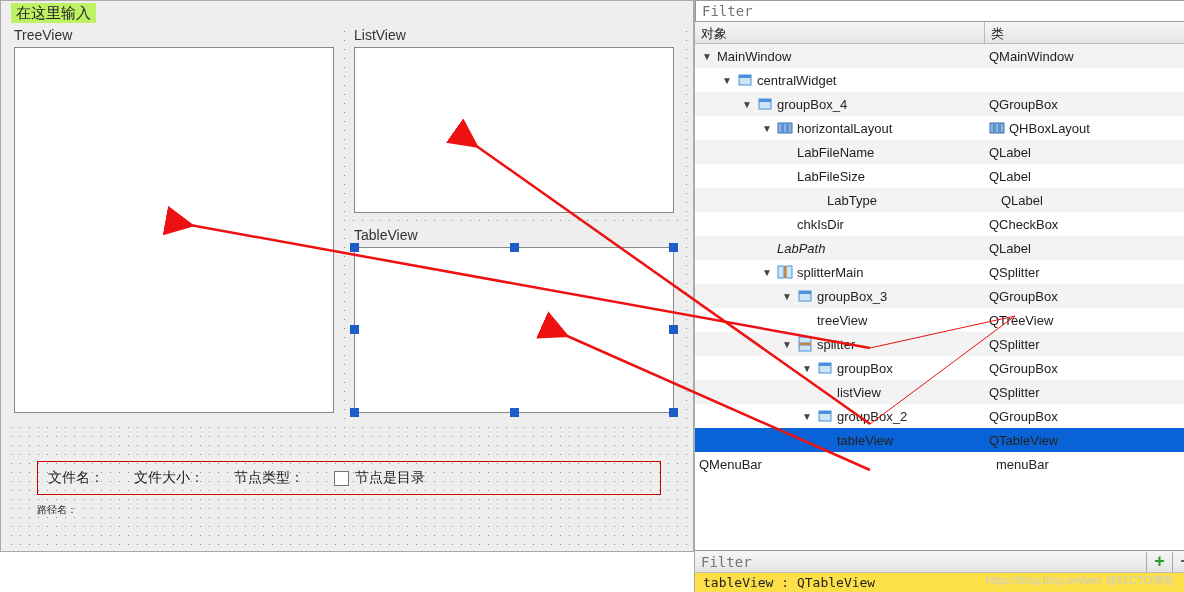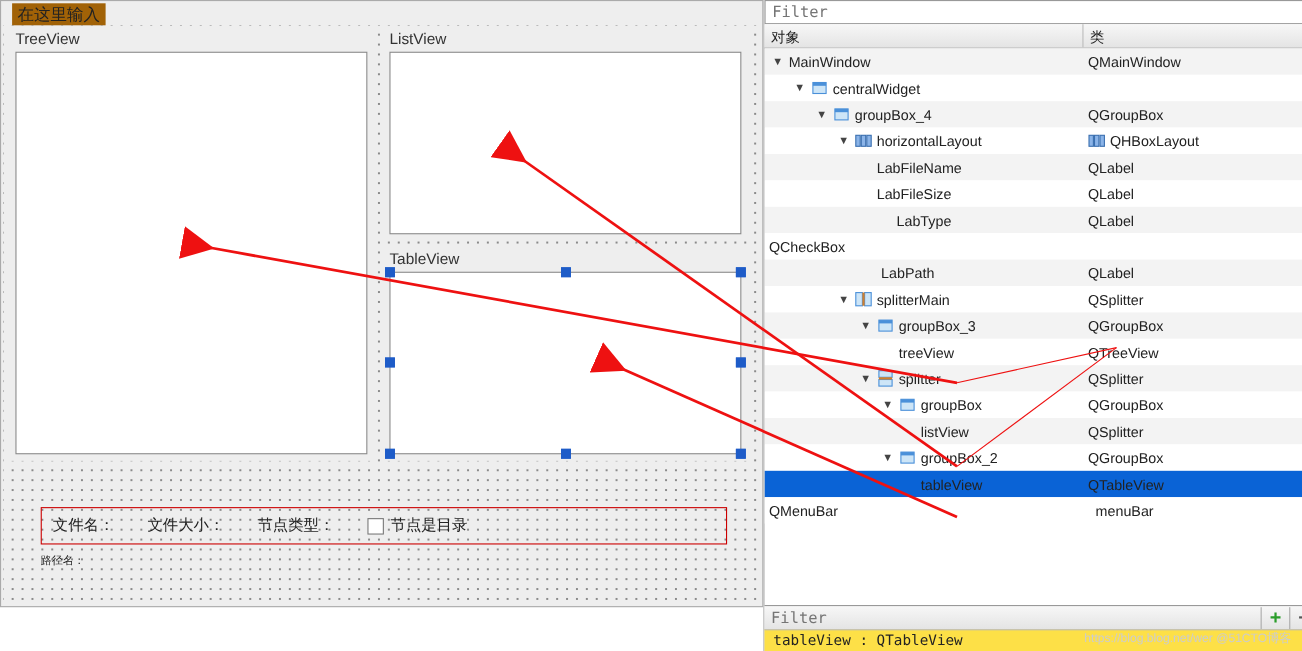--- a/index.html
+++ b/index.html
@@ -1,19 +1,19 @@
 <!DOCTYPE html>
 <html><head>
 <meta charset="utf-8">
 <style>
 *{box-sizing:border-box;margin:0;padding:0;font-family:Arial,"Microsoft YaHei",sans-serif;font-size:13px;color:#222}
 body{background:#fff;width:1184px;height:592px;overflow:hidden;position:relative}
 .designer{position:absolute;left:0;top:0;width:694px;height:552px;border:1px solid #aaa;background:#eee}
 .dotgrid{background-image:radial-gradient(#8a8a8a 0.7px,transparent 0.7px);background-size:9px 9px;background-position:4px 4px}
-.toptext{position:absolute;left:10px;top:2px;height:20px;padding:0 4px;background:#a16207;border:1px solid transparent;font-size:15px}
+.toptext{position:absolute;left:10px;top:2px;height:20px;padding:0 4px;background:#bef264;border:1px solid transparent;font-size:15px}
 .formbody{position:absolute;left:2px;top:22px;right:2px;bottom:2px}
 .pane{position:absolute;background:#eee}
 .pane-label{position:absolute;left:6px;top:2px;font-size:14px;color:#333}
 .viewbox{position:absolute;left:6px;top:22px;right:6px;border:1px solid #888;background:#fff}
 .treepane{left:5px;top:2px;width:332px;height:394px}
 .treepane .viewbox{bottom:6px}
 .listpane{left:345px;top:2px;width:332px;height:194px}
 .listpane .viewbox{bottom:6px}
 .tablepane{left:345px;top:202px;width:332px;height:194px}
 .tablepane .viewbox{bottom:6px}
@@ -168,35 +168,39 @@
       <div class="row">
         <div class="cell obj" style="padding-left: 86px;">
           <span class="tw"></span>
           <span class="cell-text">LabFileSize</span>
         </div>
         <div class="cell cls">
           <span>QLabel</span>
         </div>
       </div>
       <div class="row">
-        <div class="cell obj" style="padding-left: 104px;">
+        <div class="cell obj" style="padding-left: 104px; margin-left: 12px;">
           <span class="tw"></span>
           <span class="cell-text">LabType</span>
         </div>
         <div class="cell cls">
           <span>QLabel</span>
         </div>
       </div>
       <div class="row">
+        <div class="cell obj" style="padding-left: 86px;">
+          <span class="tw"></span>
+          <span class="cell-text">chkIsDir</span>
+        </div>
         <div class="cell cls">
           <span>QCheckBox</span>
         </div>
       </div>
       <div class="row">
-        <div class="cell obj" style="padding-left: 90px;">
+        <div class="cell obj" style="padding-left: 66px; font-style: italic;">
           <span class="tw"></span>
           <span class="cell-text">LabPath</span>
         </div>
         <div class="cell cls">
           <span>QLabel</span>
         </div>
       </div>
       <div class="row">
         <div class="cell obj" style="padding-left: 66px;">
           <span class="tw">▼</span>

